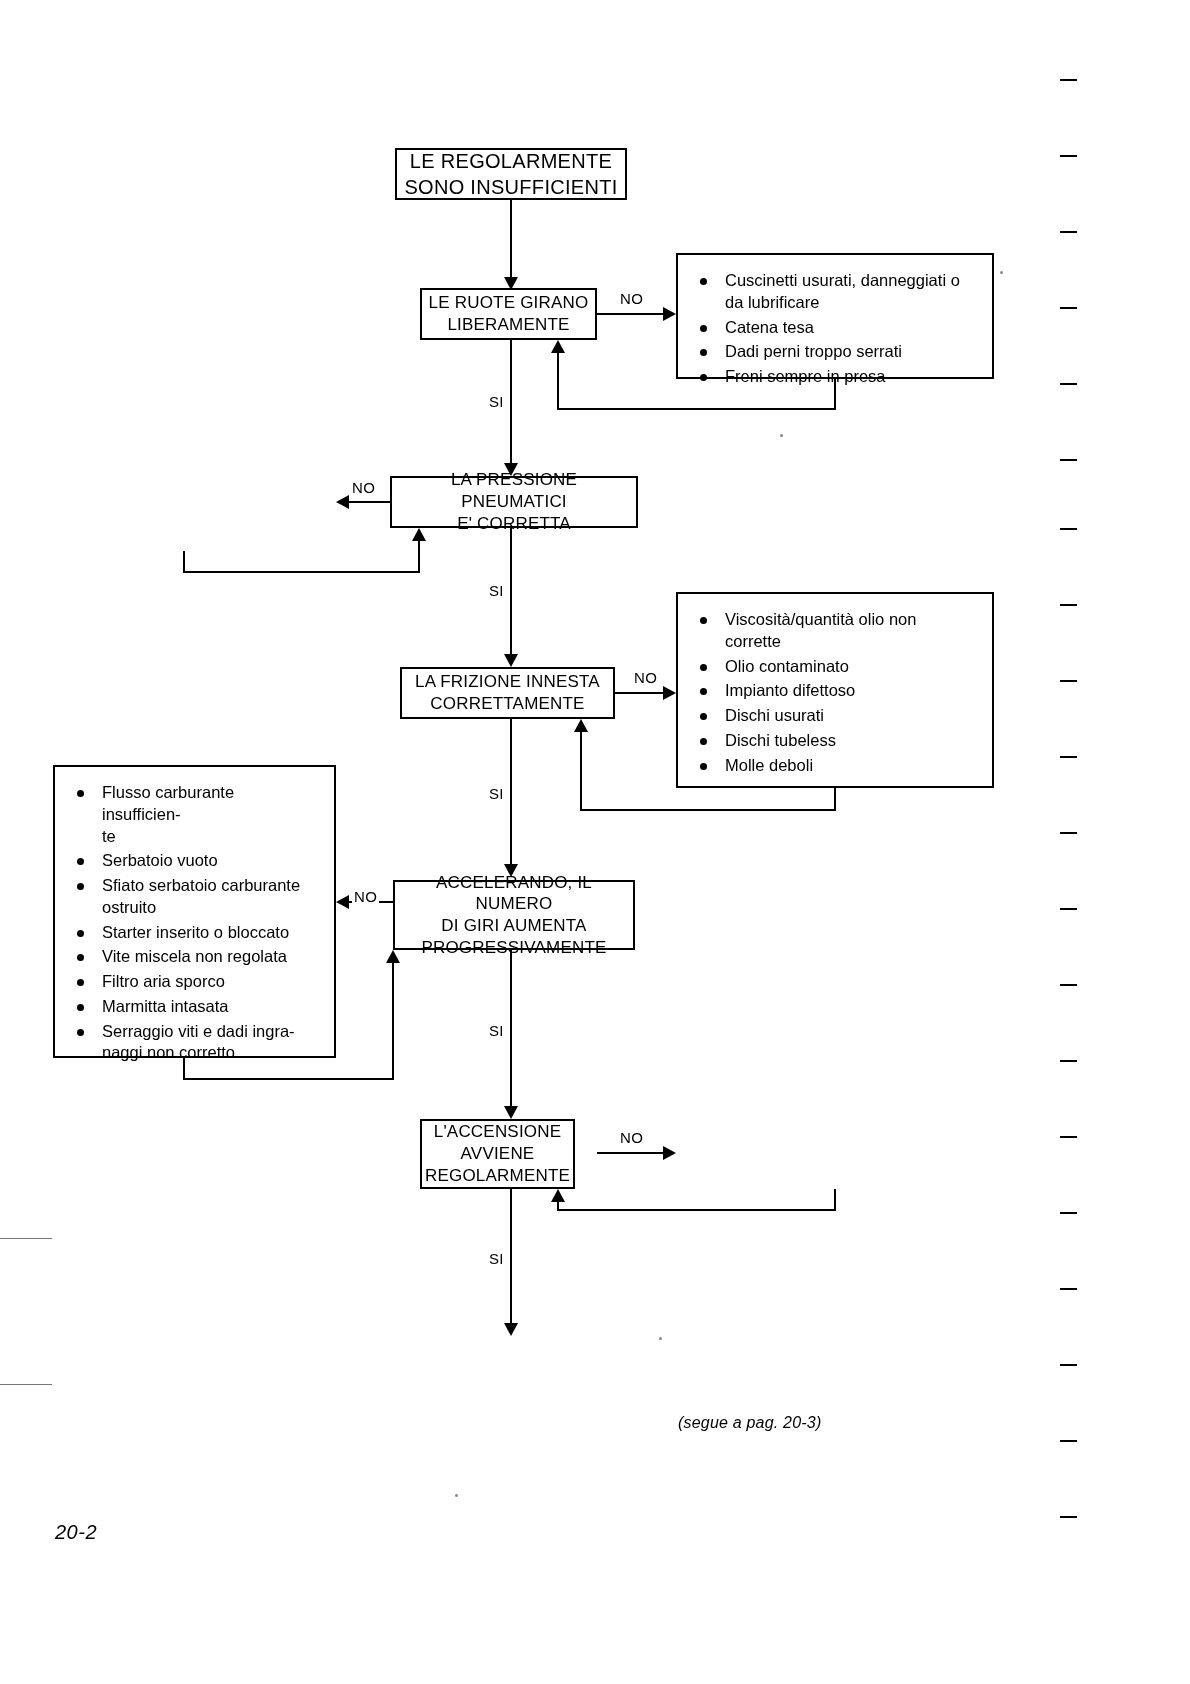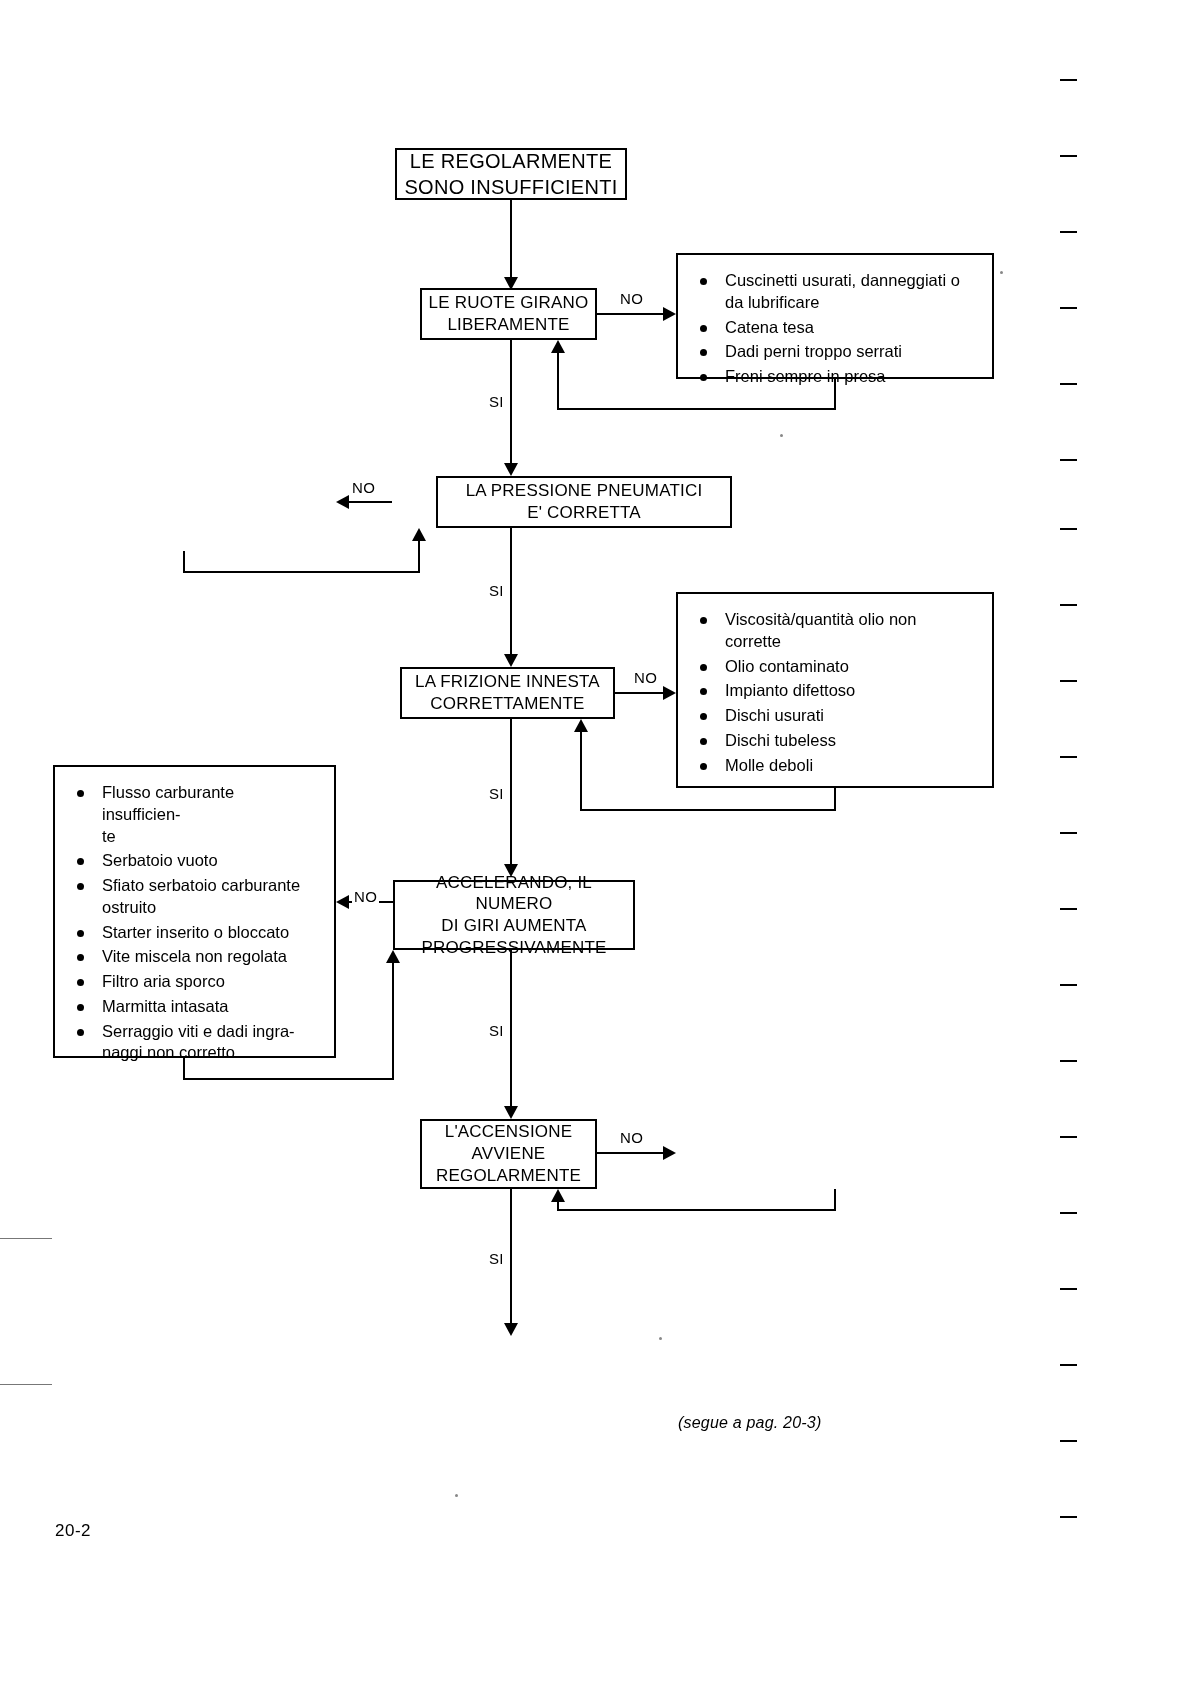--- a/index.html
+++ b/index.html
@@ -54,21 +54,21 @@
     border-right:13px solid #000;}
 
   .lbl{position:absolute;font-size:15px;letter-spacing:.3px;background:#fff;padding:0 2px;}
 
   
   .tick{position:absolute;width:17px;height:2px;background:#000;}
   .cropmark{position:absolute;background:#777;}
   .footer-note{
     position:absolute;font-style:italic;font-size:16px;letter-spacing:.2px;
   }
-  .page-num{position:absolute;font-size:17px;letter-spacing:.5px;}
+  .page-num{position:absolute;font-size:20px;letter-spacing:.5px;font-style:italic;}
   .speck{position:absolute;background:#888;border-radius:50%;}
 </style>
 </head>
 <body>
 
 <div class="page">
 
   <div class="tick" style="left:1060px;top:79px;"></div>
   <div class="tick" style="left:1060px;top:155px;"></div>
   <div class="tick" style="left:1060px;top:231px;"></div>
@@ -135,21 +135,21 @@
 
   <div class="ln vl" style="left:834px;top:379px;height:31px;"></div>
   <div class="ln hl" style="left:557px;top:408px;width:279px;"></div>
   <div class="ln vl" style="left:557px;top:352px;height:58px;"></div>
   <div class="arrow-u" style="left:551px;top:340px;"></div>
 
   <div class="ln vl" style="left:510px;top:340px;height:130px;"></div>
   <div class="arrow-d" style="left:504px;top:463px;"></div>
   <div class="lbl" style="left:487px;top:393px;">SI</div>
 
-  <div class="box decision" style="left:390px;top:476px;width:296px;height:52px;margin-left:46px;">
+  <div class="box decision" style="left:390px;top:476px;width:248px;height:52px;">
     <div class="txt">
       <div>LA PRESSIONE PNEUMATICI</div>
       <div>E' CORRETTA</div>
     </div>
   </div>
 
   <div class="ln hl" style="left:348px;top:501px;width:44px;"></div>
   <div class="arrow-l" style="left:336px;top:495px;"></div>
   <div class="lbl" style="left:350px;top:479px;">NO</div>
 
@@ -239,21 +239,21 @@
 
   <div class="ln vl" style="left:183px;top:1058px;height:22px;"></div>
   <div class="ln hl" style="left:183px;top:1078px;width:211px;"></div>
   <div class="ln vl" style="left:392px;top:962px;height:118px;"></div>
   <div class="arrow-u" style="left:386px;top:950px;"></div>
 
   <div class="ln vl" style="left:510px;top:950px;height:163px;"></div>
   <div class="arrow-d" style="left:504px;top:1106px;"></div>
   <div class="lbl" style="left:487px;top:1022px;">SI</div>
 
-  <div class="box decision" style="left:420px;top:1119px;width:177px;height:70px;">
+  <div class="box decision" style="left:420px;top:1119px;width:155px;height:70px;">
     <div class="txt">
       <div>L'ACCENSIONE</div>
       <div>AVVIENE</div>
       <div>REGOLARMENTE</div>
     </div>
   </div>
 
   <div class="ln hl" style="left:597px;top:1152px;width:76px;"></div>
   <div class="arrow-r" style="left:663px;top:1146px;"></div>
   <div class="lbl" style="left:618px;top:1129px;">NO</div>

